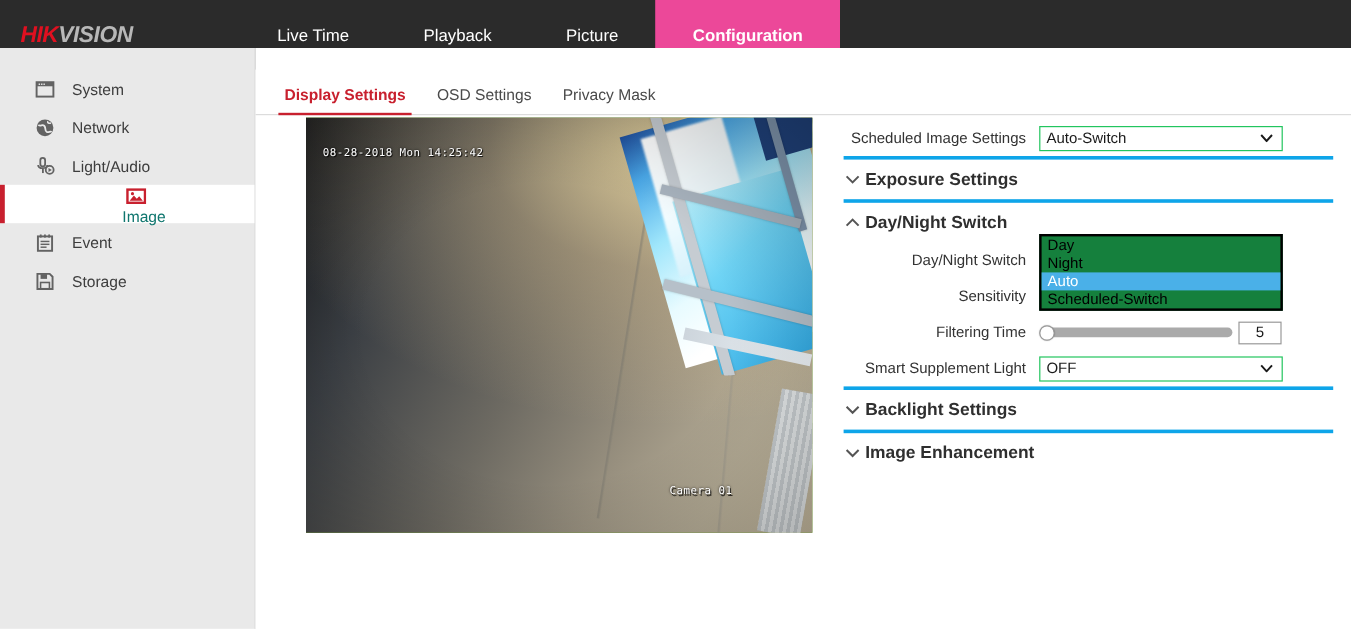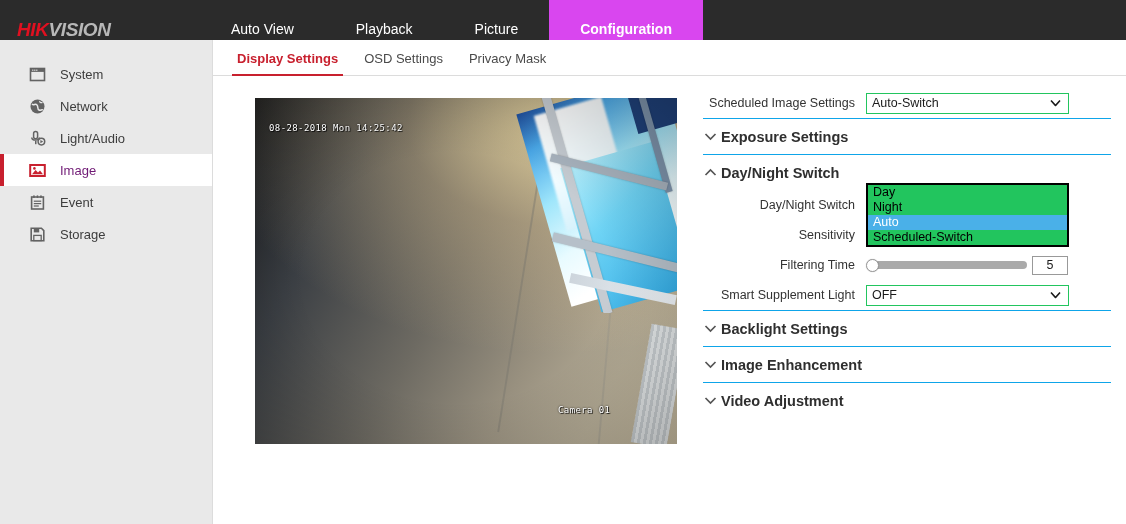--- a/index.html
+++ b/index.html
@@ -33,21 +33,21 @@
 
   .nav { display: flex; align-items: stretch; }
   .nav-item {
     display: flex; align-items: center; justify-content: center;
     color: #ffffff; font-size: 14px;
     padding: 0 31px;
     cursor: pointer;
     white-space: nowrap;
   }
   .nav-item.active {
-    background: #d946ef;
+    background: #ec4899;
     font-weight: bold;
   }
 
   
   .sidebar {
     position: absolute; left: 0; top: 40px;
     width: 213px; height: 484px;
     background: #e9e9e9;
     border-right: 1px solid #dcdcdc;
     padding-top: 18px;
@@ -56,21 +56,22 @@
     position: relative;
     height: 32px;
     display: flex; align-items: center;
     padding-left: 28px;
     cursor: pointer;
     font-size: 13px;
     color: #3d3d3d;
   }
   .side-item.active {
     background: #ffffff;
-    color: #701a75;
+    color: #0f766e;
+    flex-direction: column;
   }
   .side-item.active::before {
     content: "";
     position: absolute; left: 0; top: 0;
     width: 4px; height: 100%;
     background: #c8202e;
   }
   .side-icon {
     width: 19px; height: 19px;
     margin-right: 13px;
@@ -85,20 +86,21 @@
     width: 913px; height: 484px;
     background: #ffffff;
   }
 
   .subtabs {
     position: relative;
     height: 36px;
     border-bottom: 1px solid #dcdcdc;
     display: flex; align-items: flex-end;
     padding-left: 11px;
+    margin-top: 20px;
   }
   .subtab {
     position: relative;
     font-size: 13px; color: #4a4a4a;
     padding: 0 13px 9px 13px;
     cursor: pointer;
     white-space: nowrap;
   }
   .subtab.active {
     color: #c8202e;
@@ -215,21 +217,21 @@
     font-size: 9px;
     letter-spacing: 0.4px;
     text-shadow: 0 0 2px rgba(0,0,0,0.9), 1px 1px 0 rgba(0,0,0,0.7);
     white-space: nowrap;
   }
   .osd-time { left: 14px; top: 25px; }
   .osd-name { left: 303px; top: 307px; }
 
   
   .settings {
-    position: absolute; left: 490px; top: 48px;
+    position: absolute; left: 490px; top: 60px;
     width: 408px;
   }
   .row {
     display: flex; align-items: center;
     height: 30px;
   }
   .row-label {
     width: 163px;
     text-align: right;
     padding-right: 11px;
@@ -249,21 +251,21 @@
     cursor: pointer;
   }
   .sel .chev {
     position: absolute; right: 7px; top: 50%;
     transform: translateY(-50%);
     width: 11px; height: 7px;
   }
   .sec {
     display: flex; align-items: center;
     height: 36px;
-    border-top: 1px solid #0ea5e9;
+    border-top: 3px solid #0ea5e9;
     font-size: 14.5px;
     font-weight: bold;
     color: #2f2f2f;
     cursor: pointer;
     padding-left: 1px;
   }
   .sec.first { border-top: none; }
   .sec .secchev {
     width: 13px; height: 9px; margin-right: 4px;
     flex: 0 0 auto;
@@ -272,21 +274,21 @@
   
   .dd-holder {
     position: relative;
     width: 203px;
   }
   .dd-list {
     position: absolute;
     left: 0; top: -22px;
     width: 203px;
     border: 2px solid #000000;
-    background: #22c55e;
+    background: #15803d;
     z-index: 30;
   }
   .dd-opt {
     height: 15px;
     font-size: 12.5px;
     color: #000000;
     padding-left: 5px;
     display: flex; align-items: center;
     cursor: pointer;
     line-height: 1;
@@ -333,21 +335,21 @@
 </head>
 <body>
 
 <div class="topbar">
   <div class="logo-wrap">
     <div class="logo">
       <span class="hik">HIK</span><span class="vision">VISION</span>
     </div>
   </div>
   <div class="nav">
-    <div class="nav-item">Auto View</div>
+    <div class="nav-item">Live Time</div>
     <div class="nav-item">Playback</div>
     <div class="nav-item">Picture</div>
     <div class="nav-item active">Configuration</div>
   </div>
 </div>
 
 <div class="sidebar">
 
 
   <div class="side-item">
@@ -535,21 +537,15 @@
     </div>
 
 
     <div class="sec">
       <svg class="secchev" viewBox="0 0 13 9">
           <path d="M1.5 2 L6.5 7 L11.5 2" fill="none" stroke="#555555" stroke-width="1.7"></path>
         </svg>
       <span>Image Enhancement</span>
     </div>
 
-    <div class="sec">
-      <svg class="secchev" viewBox="0 0 13 9">
-          <path d="M1.5 2 L6.5 7 L11.5 2" fill="none" stroke="#555555" stroke-width="1.7"></path>
-        </svg>
-      <span>Video Adjustment</span>
-    </div>
 
   </div>
 </div>
 
 </body></html>

